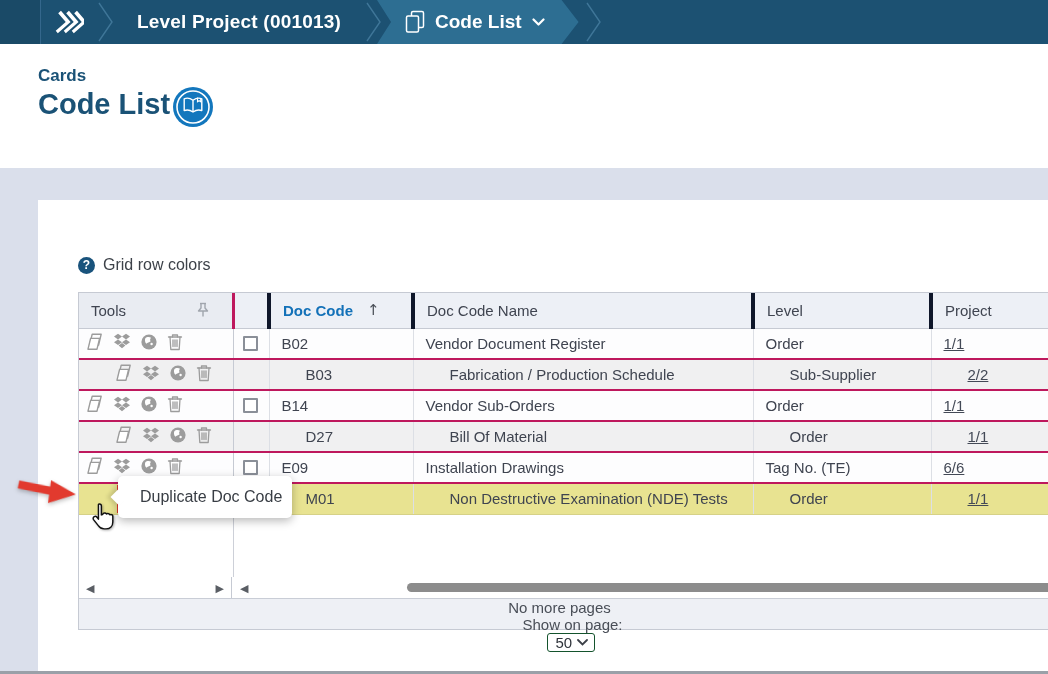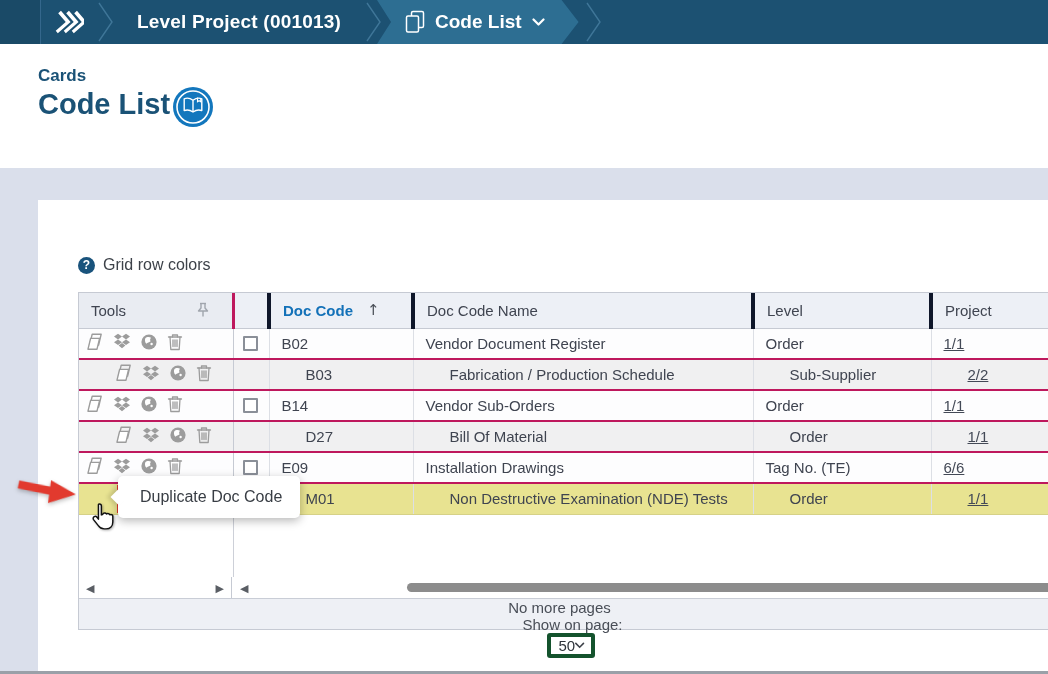--- a/index.html
+++ b/index.html
@@ -69,27 +69,27 @@
   .sr-right { position:absolute; left:154px; right:0; top:0; bottom:0; display:flex; align-items:center; padding-left:7px; }
   .scroll-arrow { font-size:11px; color:#5a5e64; line-height:1; cursor:default; }
   .scroll-thumb { position:absolute; left:174px; top:6px; width:650px; height:9px; border-radius:5px; background:#8c8c8c; }
 
   
   .tfooter { position:absolute; left:0; right:0; bottom:0; height:31px; background:#eef0f5; border-top:1px solid #c9cdd6; display:flex; align-items:center; padding-left:6px; font-size:15px; color:#494e57;flex-direction:column; }
   .vdiv { width:1px; height:18px; background:#c4c8d0; }
   .footer-status { margin-right:14px; }
   .spinner { margin:0 10px; }
   .show-label { margin-left:12px; }
-  .pagesize-select { margin-left:8px; width:48px; height:25px; background:#fff; border:4px solid #14532d; border-radius:3px; display:flex; align-items:center; justify-content:space-between; padding:0 6px 0 8px; font-size:15px; color:#2f343b; }
+  .pagesize-select { margin-left:8px; width:48px; height:25px; background:#fff; border:1px solid #14532d; border-radius:3px; display:flex; align-items:center; justify-content:space-between; padding:0 6px 0 8px; font-size:15px; color:#2f343b; }
 
   
   .tooltip {
     position:absolute; left:118px; top:476px; height:42px; z-index:30;
     background:#fff; border-radius:5px; box-shadow:0 3px 10px rgba(0,0,0,.28);
-    display:flex; align-items:center; padding:0 18px 0 22px; font-size:16px; color:#383d44; white-space:nowrap;
+    display:flex; align-items:center; padding:0 10px 0 22px; font-size:16px; color:#383d44; white-space:nowrap;
   }
   .tooltip::before { content:""; position:absolute; left:-5px; top:15px; width:12px; height:12px; background:#fff; transform:rotate(45deg); box-shadow:-3px 3px 4px rgba(0,0,0,.10); }
   .red-arrow { position:absolute; left:16px; top:477px; z-index:35; transform:rotate(5deg); filter:drop-shadow(0 2px 2px rgba(0,0,0,.25)); }
   .hand-cursor { position:absolute; left:90px; top:502px; z-index:40; filter:drop-shadow(1px 1px 1px rgba(0,0,0,.3)); }
 </style>
 </head>
 <body>
 
 <div class="topbar">
   <div class="tb-leftbox"></div>

